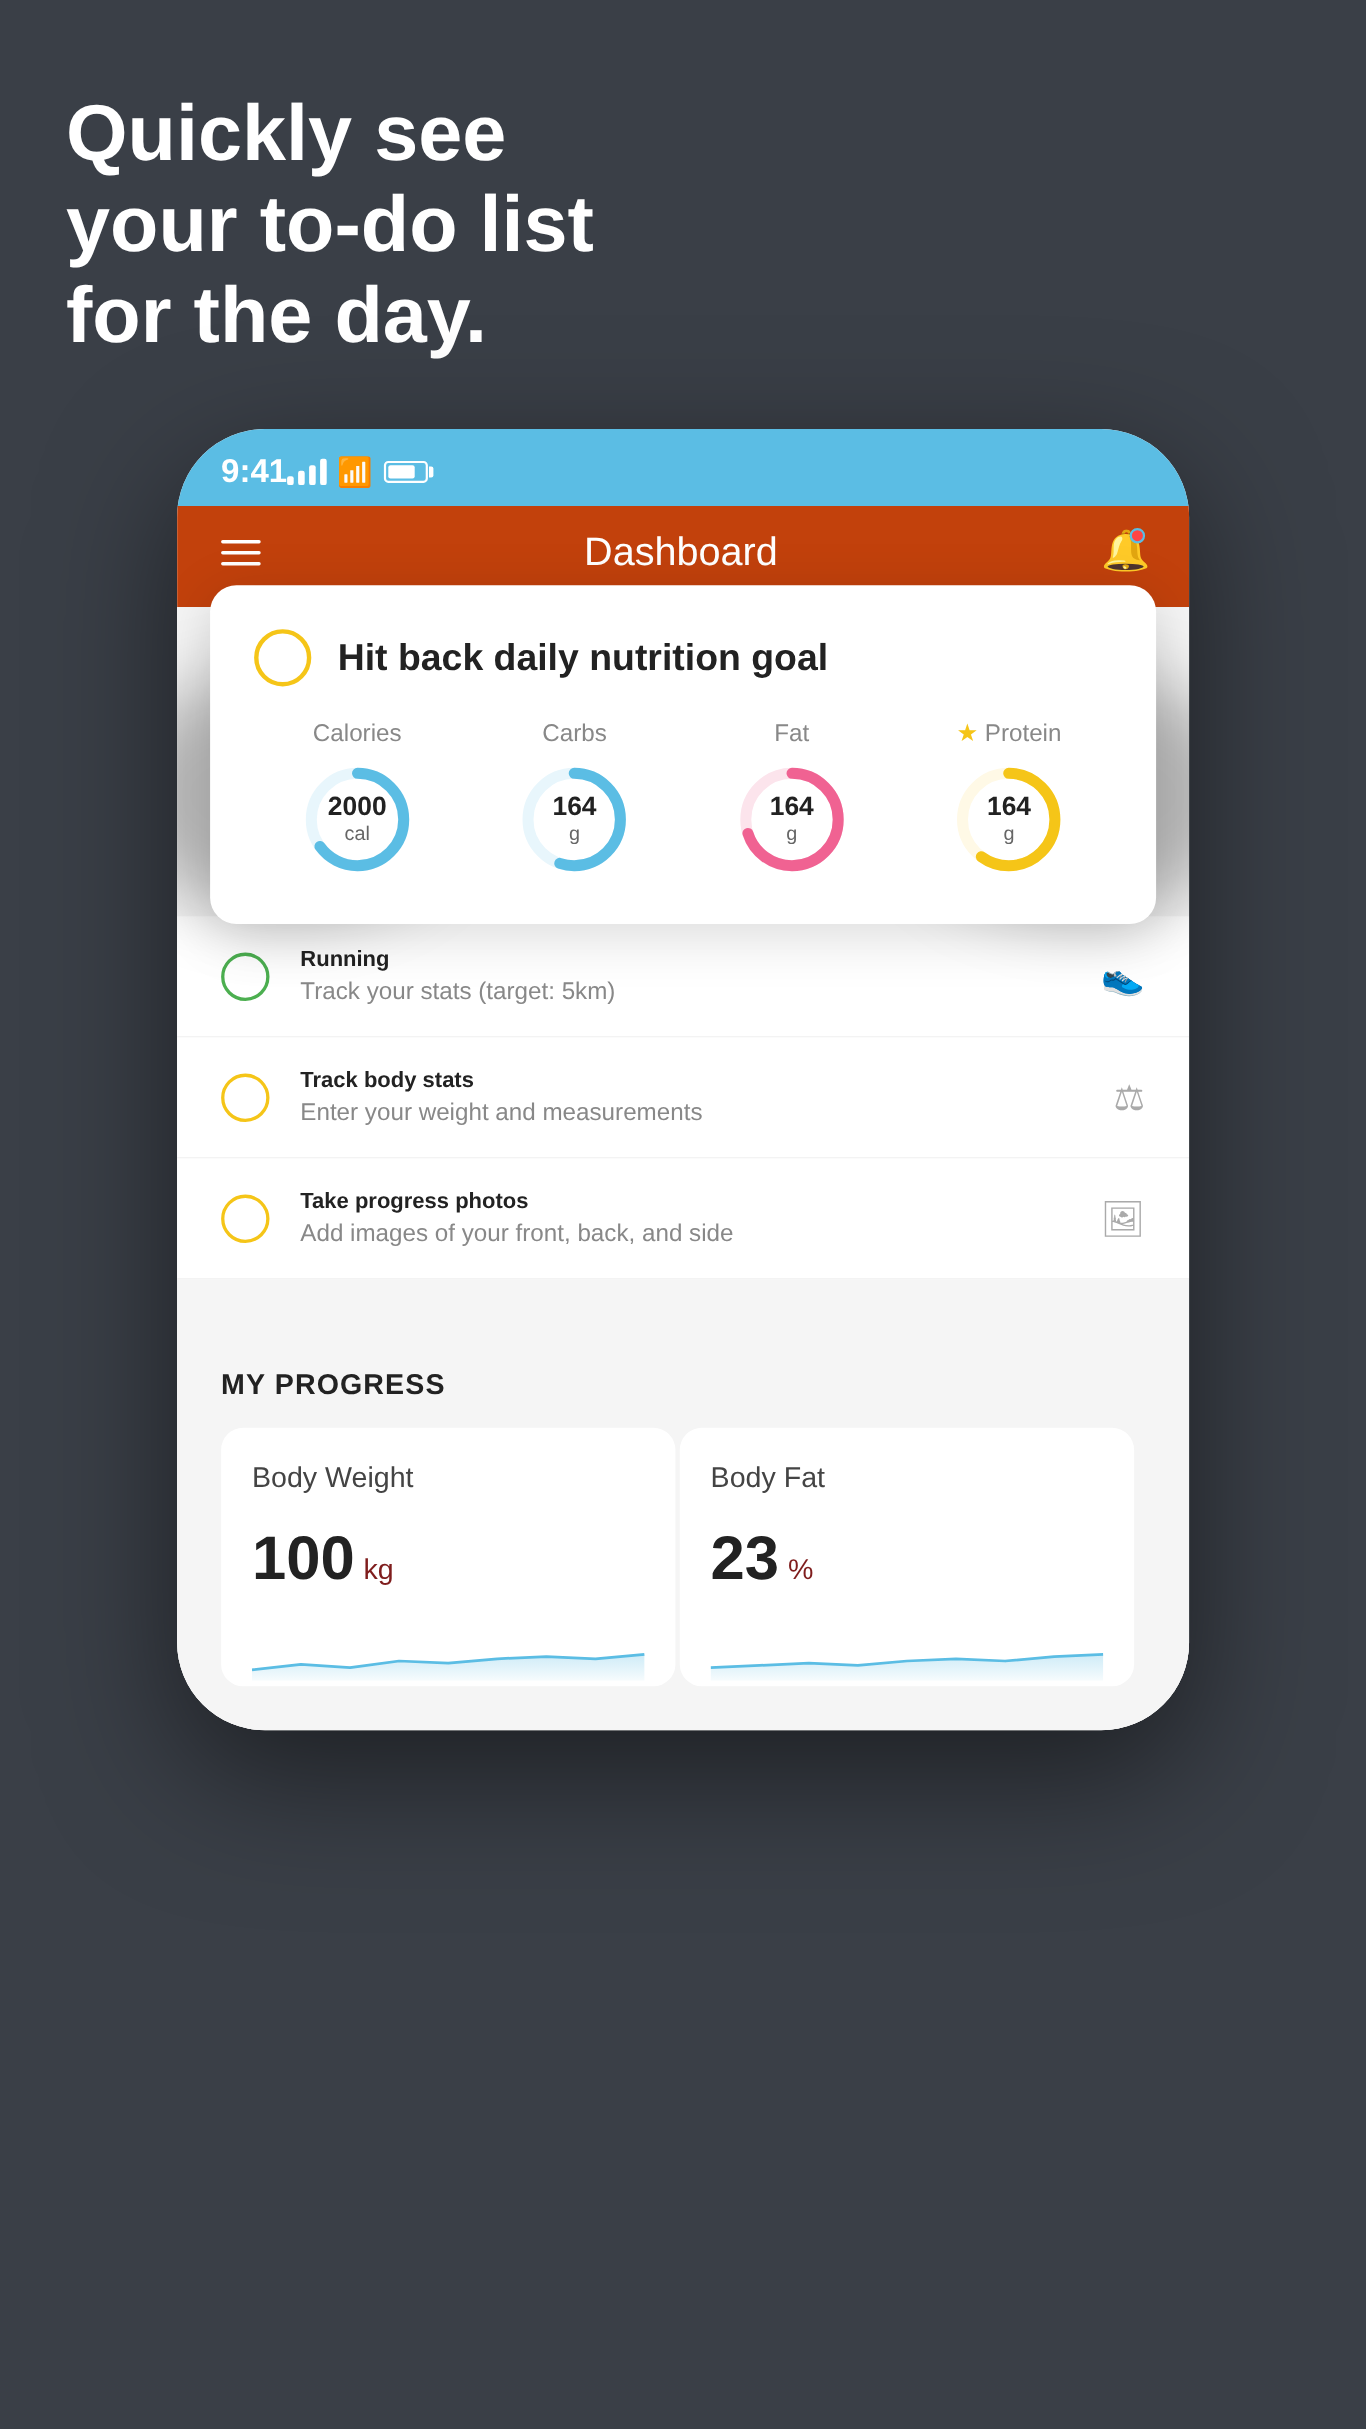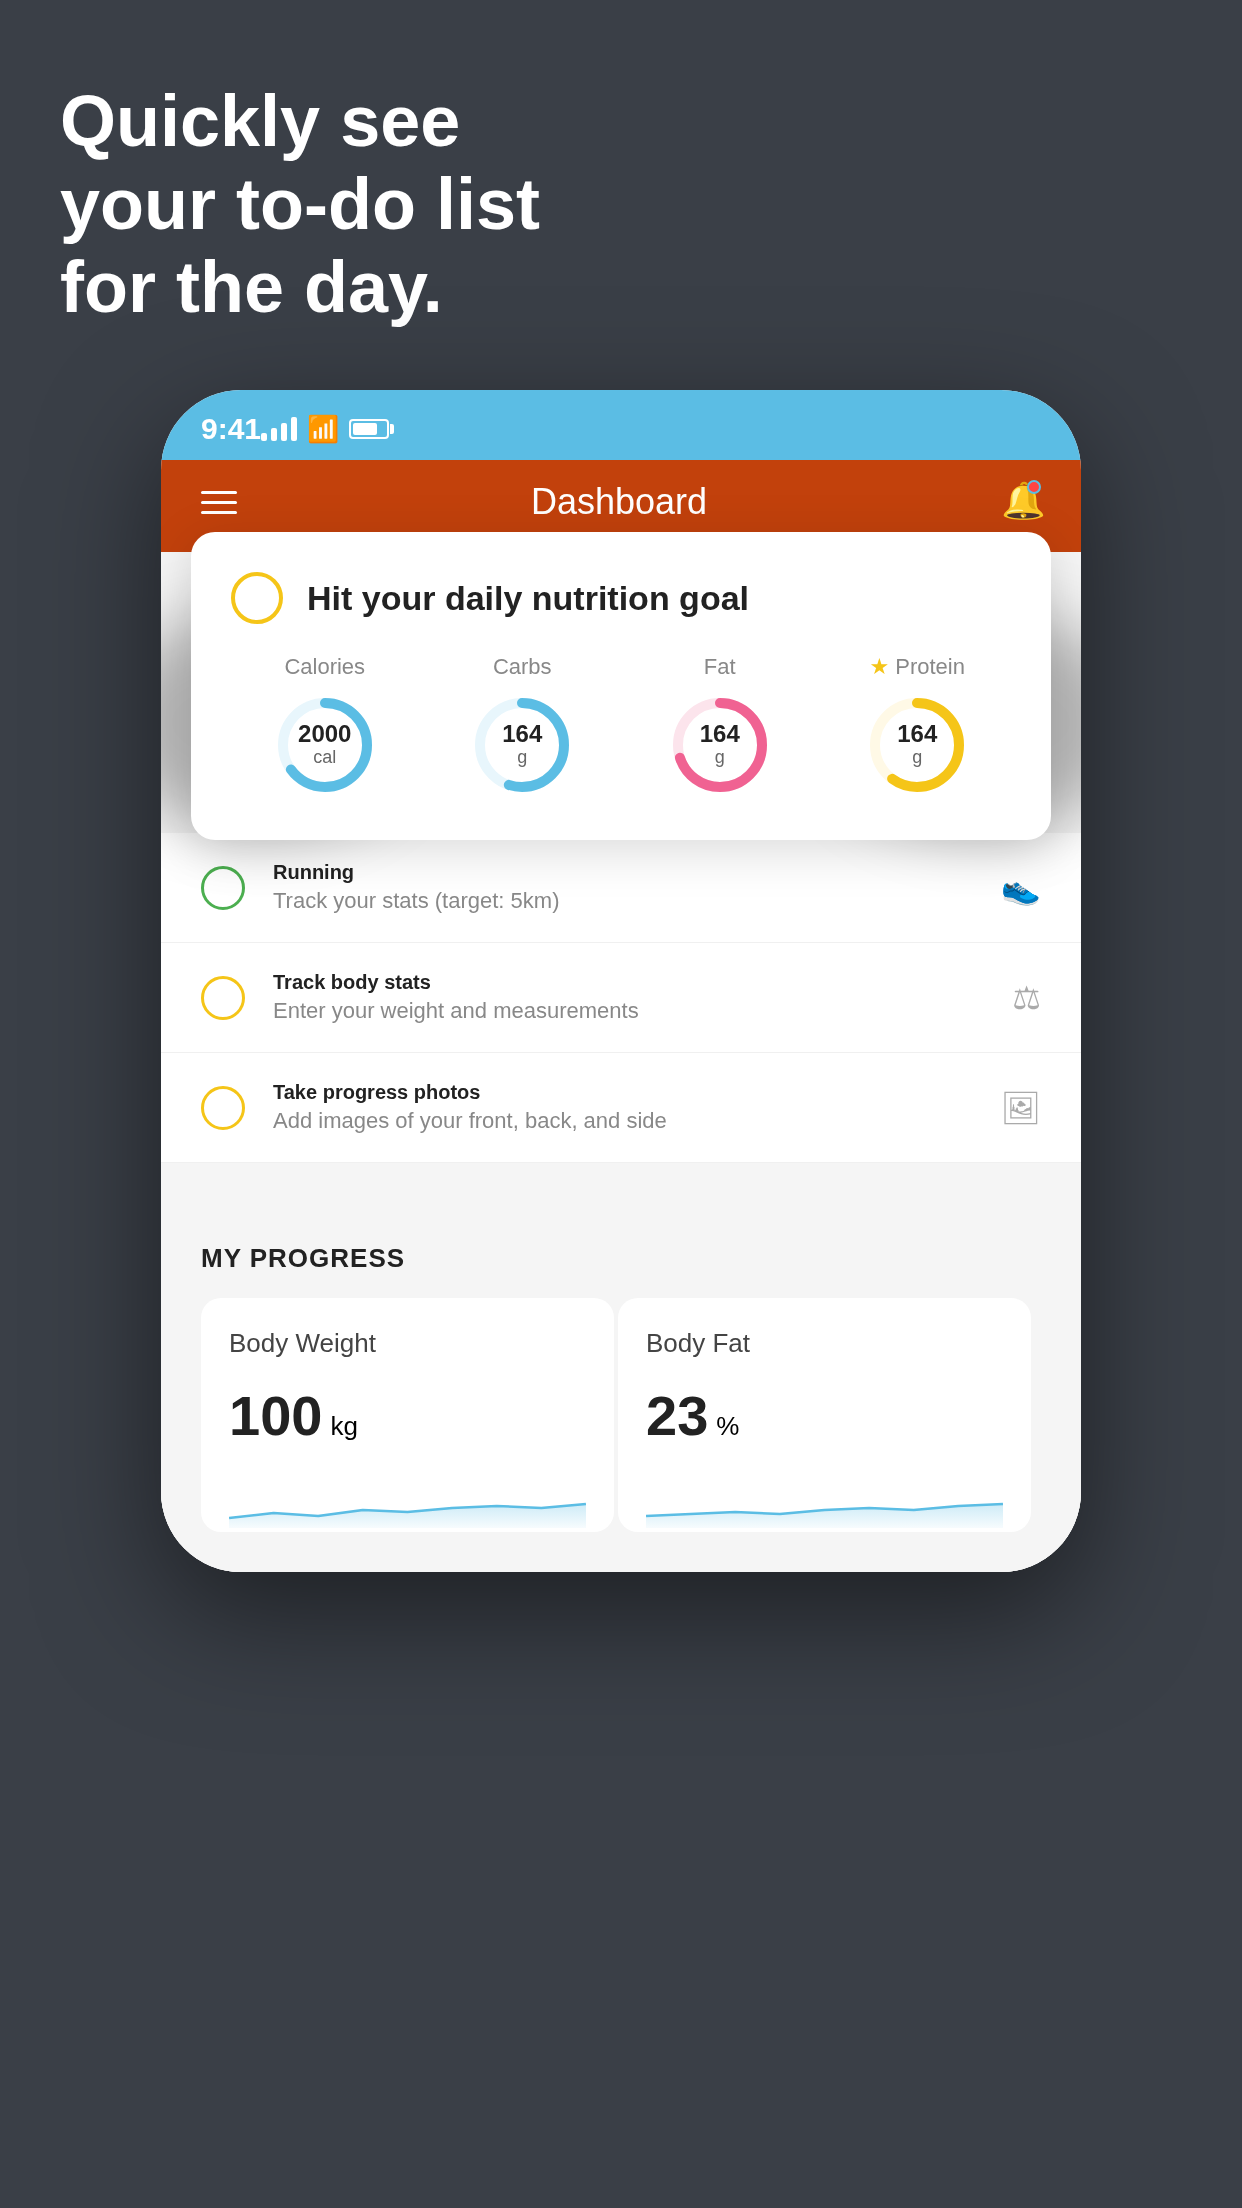--- a/index.html
+++ b/index.html
@@ -321,21 +321,21 @@
       gap: 8px;
       margin-bottom: 20px;
     }
     .progress-num {
       font-size: 56px;
       font-weight: 700;
       color: #222;
     }
     .progress-unit {
       font-size: 26px;
-      color: #000000;
+      color: #7f1d1d;
     }
     .sparkline {
       width: 100%;
       height: 60px;
     }
 
     
     .shadow-bg-left {
       position: absolute;
       width: 320px;
@@ -405,21 +405,21 @@
   <div class="phone-content">
 
     <div class="section-heading">THINGS TO DO TODAY</div>
 
     <div class="shadow-bg-left"></div>
     <div class="shadow-bg-right"></div>
 
     <div class="floating-card">
       <div class="card-header">
         <div class="circle-check"></div>
-        <span class="card-title">Hit your daily nutrition goal</span>
+        <span class="card-title">Hit back daily nutrition goal</span>
       </div>
       <div class="nutrition-row" id="nutrition-row">
 
       <div class="nutrition-item">
             <div class="nutrition-label">Calories</div>
             <div class="donut-wrap">
     <svg viewBox="0 0 110 110">
       <circle cx="55" cy="55" r="42" fill="none" stroke="#e8f6fc" stroke-width="10"></circle>
       <circle cx="55" cy="55" r="42" fill="none" stroke="#5bbde4" stroke-width="10" stroke-dasharray="171.53 92.36" stroke-linecap="round"></circle>
     </svg>

